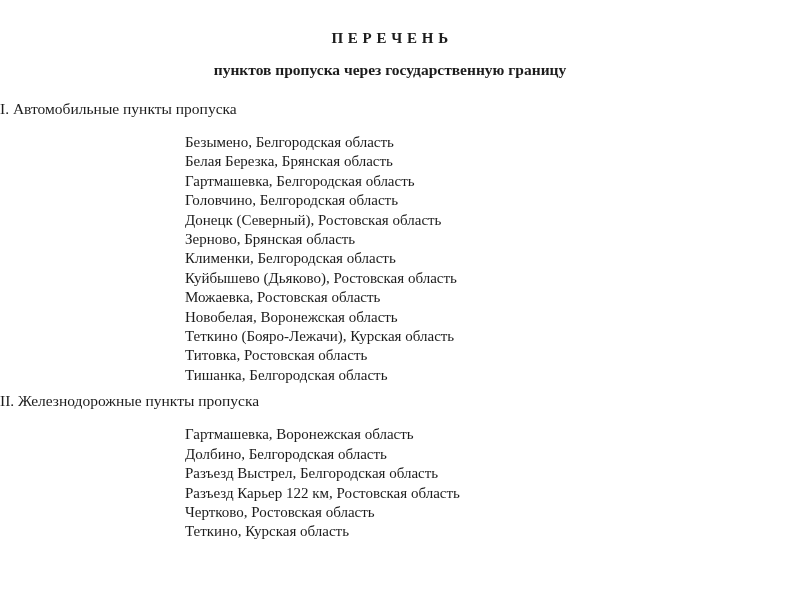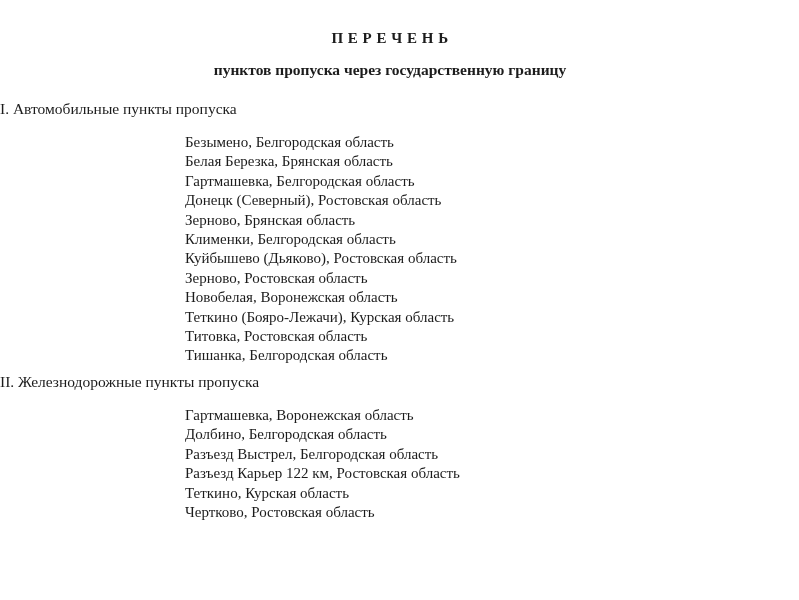--- a/index.html
+++ b/index.html
@@ -62,33 +62,34 @@
   <p class="doc-subtitle">
     <span>пунктов пропуска через государственную границу</span><br>
   </p>
 
   <div id="sections">
       <div class="section-heading">I. Автомобильные пункты пропуска</div>
       <div class="item-list">
         <div class="list-item">Безымено, Белгородская область</div>
         <div class="list-item">Белая Березка, Брянская область</div>
         <div class="list-item">Гартмашевка, Белгородская область</div>
+        <div class="list-item">Головчино, Белгородская область</div>
         <div class="list-item">Донецк (Северный), Ростовская область</div>
         <div class="list-item">Зерново, Брянская область</div>
         <div class="list-item">Клименки, Белгородская область</div>
         <div class="list-item">Куйбышево (Дьяково), Ростовская область</div>
-        <div class="list-item">Зерново, Ростовская область</div>
+        <div class="list-item">Можаевка, Ростовская область</div>
         <div class="list-item">Новобелая, Воронежская область</div>
         <div class="list-item">Теткино (Бояро-Лежачи), Курская область</div>
         <div class="list-item">Титовка, Ростовская область</div>
         <div class="list-item">Тишанка, Белгородская область</div>
       </div>
       <div class="section-heading">II. Железнодорожные пункты пропуска</div>
       <div class="item-list">
         <div class="list-item">Гартмашевка, Воронежская область</div>
         <div class="list-item">Долбино, Белгородская область</div>
         <div class="list-item">Разъезд Выстрел, Белгородская область</div>
         <div class="list-item">Разъезд Карьер 122 км, Ростовская область</div>
+        <div class="list-item">Чертково, Ростовская область</div>
         <div class="list-item">Теткино, Курская область</div>
-        <div class="list-item">Чертково, Ростовская область</div>
       </div>
     </div>
 </div>
 
 </body></html>

